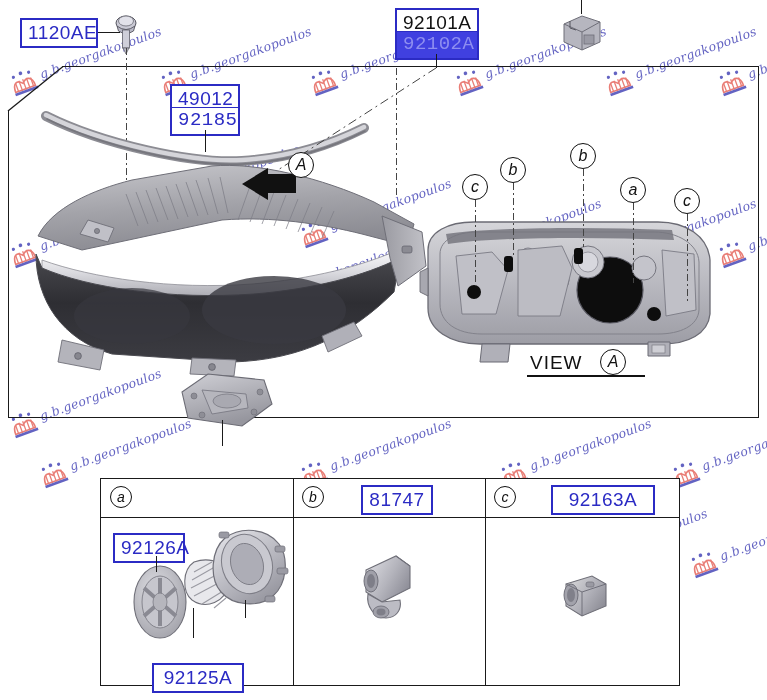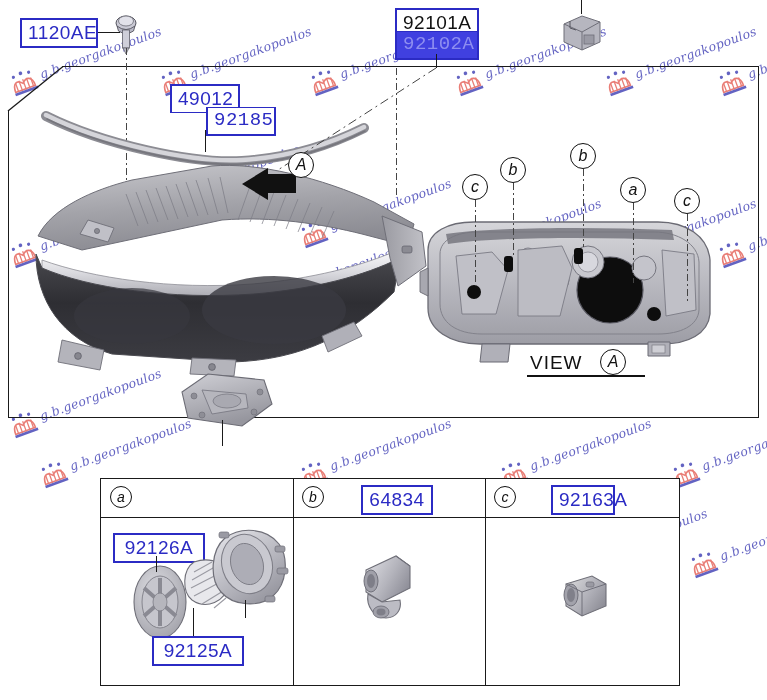--- a/index.html
+++ b/index.html
@@ -378,21 +378,21 @@
   <svg class="abs" width="40" height="60" style="left:112px;top:12px;">
     <ellipse cx="14" cy="11" rx="10" ry="7" fill="#c9c9d4" stroke="#55555f" stroke-width="1"></ellipse>
     <ellipse cx="14" cy="9" rx="7.5" ry="5" fill="#e2e2ea" stroke="#6a6a74" stroke-width=".8"></ellipse>
     <path d="M5 14 q9 7 18 0 l-1.5 5 q-7.5 5 -15 0 z" fill="#b9b9c6" stroke="#55555f" stroke-width=".9"></path>
     <rect x="10.5" y="18" width="7" height="18" fill="#cfcfd9" stroke="#5f5f69" stroke-width=".8"></rect>
     <path d="M11 36 l3 6 l3 -6 z" fill="#bdbdc8" stroke="#5f5f69" stroke-width=".7"></path>
   </svg>
   <div class="dashdotv" style="left:126px;top:48px;height:150px;"></div>
 
   <div class="pnbox stackTop" style="left:170px;top:84px;width:70px;">49012</div>
-  <div class="pnbox stackBot" style="left:170px;top:107px;width:70px;margin-left:36px;">92185</div>
+  <div class="pnbox stackBot" style="left:170px;top:107px;width:70px;">92185</div>
   <div class="ln lnv" style="left:205px;top:130px;height:22px;width:1.4px;"></div>
 
   <svg class="abs" width="330" height="70" style="left:42px;top:108px;">
     <path d="M4 8 C60 36, 150 56, 200 53 C250 50, 290 36, 322 20" fill="none" stroke="#8c8c93" stroke-width="10" stroke-linecap="round"></path>
     <path d="M4 7 C60 35, 150 55, 200 52 C250 49, 290 35, 322 19" fill="none" stroke="#d5d5da" stroke-width="4.5" stroke-linecap="round"></path>
     <path d="M5 11 C61 39, 151 59, 201 56 C251 53, 291 39, 323 23" fill="none" stroke="#6c6c74" stroke-width="1.6" stroke-linecap="round" opacity=".7"></path>
   </svg>
 
   <div class="pnbox dark stackTop" style="left:395px;top:8px;width:84px;">92101A</div>
   <div class="pnbox hl stackBot" style="left:395px;top:31px;width:84px;">92102A</div>
@@ -574,53 +574,53 @@
 
   <div id="tbl">
     <div class="trowsep" style="top:38px;"></div>
     <div class="tcolsep" style="left:192px;"></div>
     <div class="tcolsep" style="left:384px;"></div>
   </div>
 
   <div class="circ sm" style="left:110px;top:486px;">a</div>
 
   <div class="circ sm" style="left:302px;top:486px;">b</div>
-  <div class="pnbox" style="left:361px;top:485px;width:72px;">64834</div>
+  <div class="pnbox" style="left:361px;top:485px;width:72px;">81747</div>
 
   <div class="circ sm" style="left:494px;top:486px;">c</div>
-  <div class="pnbox" style="left:551px;top:485px;width:64px;">92163A</div>
+  <div class="pnbox" style="left:551px;top:485px;width:104px;">92163A</div>
 
   <svg class="abs" width="70" height="80" style="left:128px;top:562px;">
     <defs>
       <radialGradient id="gCap" cx="0.4" cy="0.35" r="0.8">
         <stop offset="0" stop-color="#dedee3"></stop>
         <stop offset="1" stop-color="#9c9ca4"></stop>
       </radialGradient>
     </defs>
     <ellipse cx="32" cy="40" rx="26" ry="36" fill="url(#gCap)" stroke="#6f6f78" stroke-width="1.1"></ellipse>
     <ellipse cx="32" cy="40" rx="18" ry="26" fill="#c6c6cd" stroke="#7d7d86" stroke-width=".9"></ellipse>
     <path d="M32 16 L32 64 M16 26 L48 54 M16 54 L48 26" stroke="#8a8a93" stroke-width="4" fill="none"></path>
     <ellipse cx="32" cy="40" rx="7" ry="9" fill="#b6b6bd" stroke="#7d7d86" stroke-width=".8"></ellipse>
   </svg>
-  <div class="pnbox" style="left:113px;top:533px;width:92px;text-align:center;">92126A</div>
+  <div class="pnbox" style="left:113px;top:533px;width:72px;text-align:center;">92126A</div>
   <div class="ln lnv" style="left:156px;top:556px;height:16px;width:1.3px;"></div>
 
   <svg class="abs" width="54" height="60" style="left:182px;top:554px;">
     <path d="M12 8 C30 2, 48 10, 46 30 C44 48, 24 56, 10 46 C0 38, 0 16, 12 8 Z" fill="#e8e8ec" stroke="#6f6f78" stroke-width="1.1"></path>
     <g stroke="#9a9aa2" stroke-width="1.1">
       <path d="M12 18 L30 8"></path>
         <path d="M10 26 L38 10"></path>
         <path d="M9 34 L44 16"></path>
       <path d="M12 42 L46 24"></path>
         <path d="M20 50 L46 34"></path>
         <path d="M32 54 L44 44"></path>
     </g>
   </svg>
   <div class="ln lnv" style="left:193px;top:608px;height:30px;width:1.3px;"></div>
-  <div class="pnbox" style="left:152px;top:636px;width:92px;">92125A</div>
+  <div class="pnbox" style="left:152px;top:663px;width:92px;">92125A</div>
 
   <svg class="abs" width="90" height="88" style="left:205px;top:524px;">
     <defs>
       <linearGradient id="gCov" x1="0.2" y1="0" x2="0.9" y2="1">
         <stop offset="0" stop-color="#e0e0e5"></stop>
         <stop offset="0.55" stop-color="#b4b4bc"></stop>
         <stop offset="1" stop-color="#8e8e97"></stop>
       </linearGradient>
     </defs>
     <path d="M20 14 C36 2, 62 4, 74 20 C84 34, 82 60, 68 72

